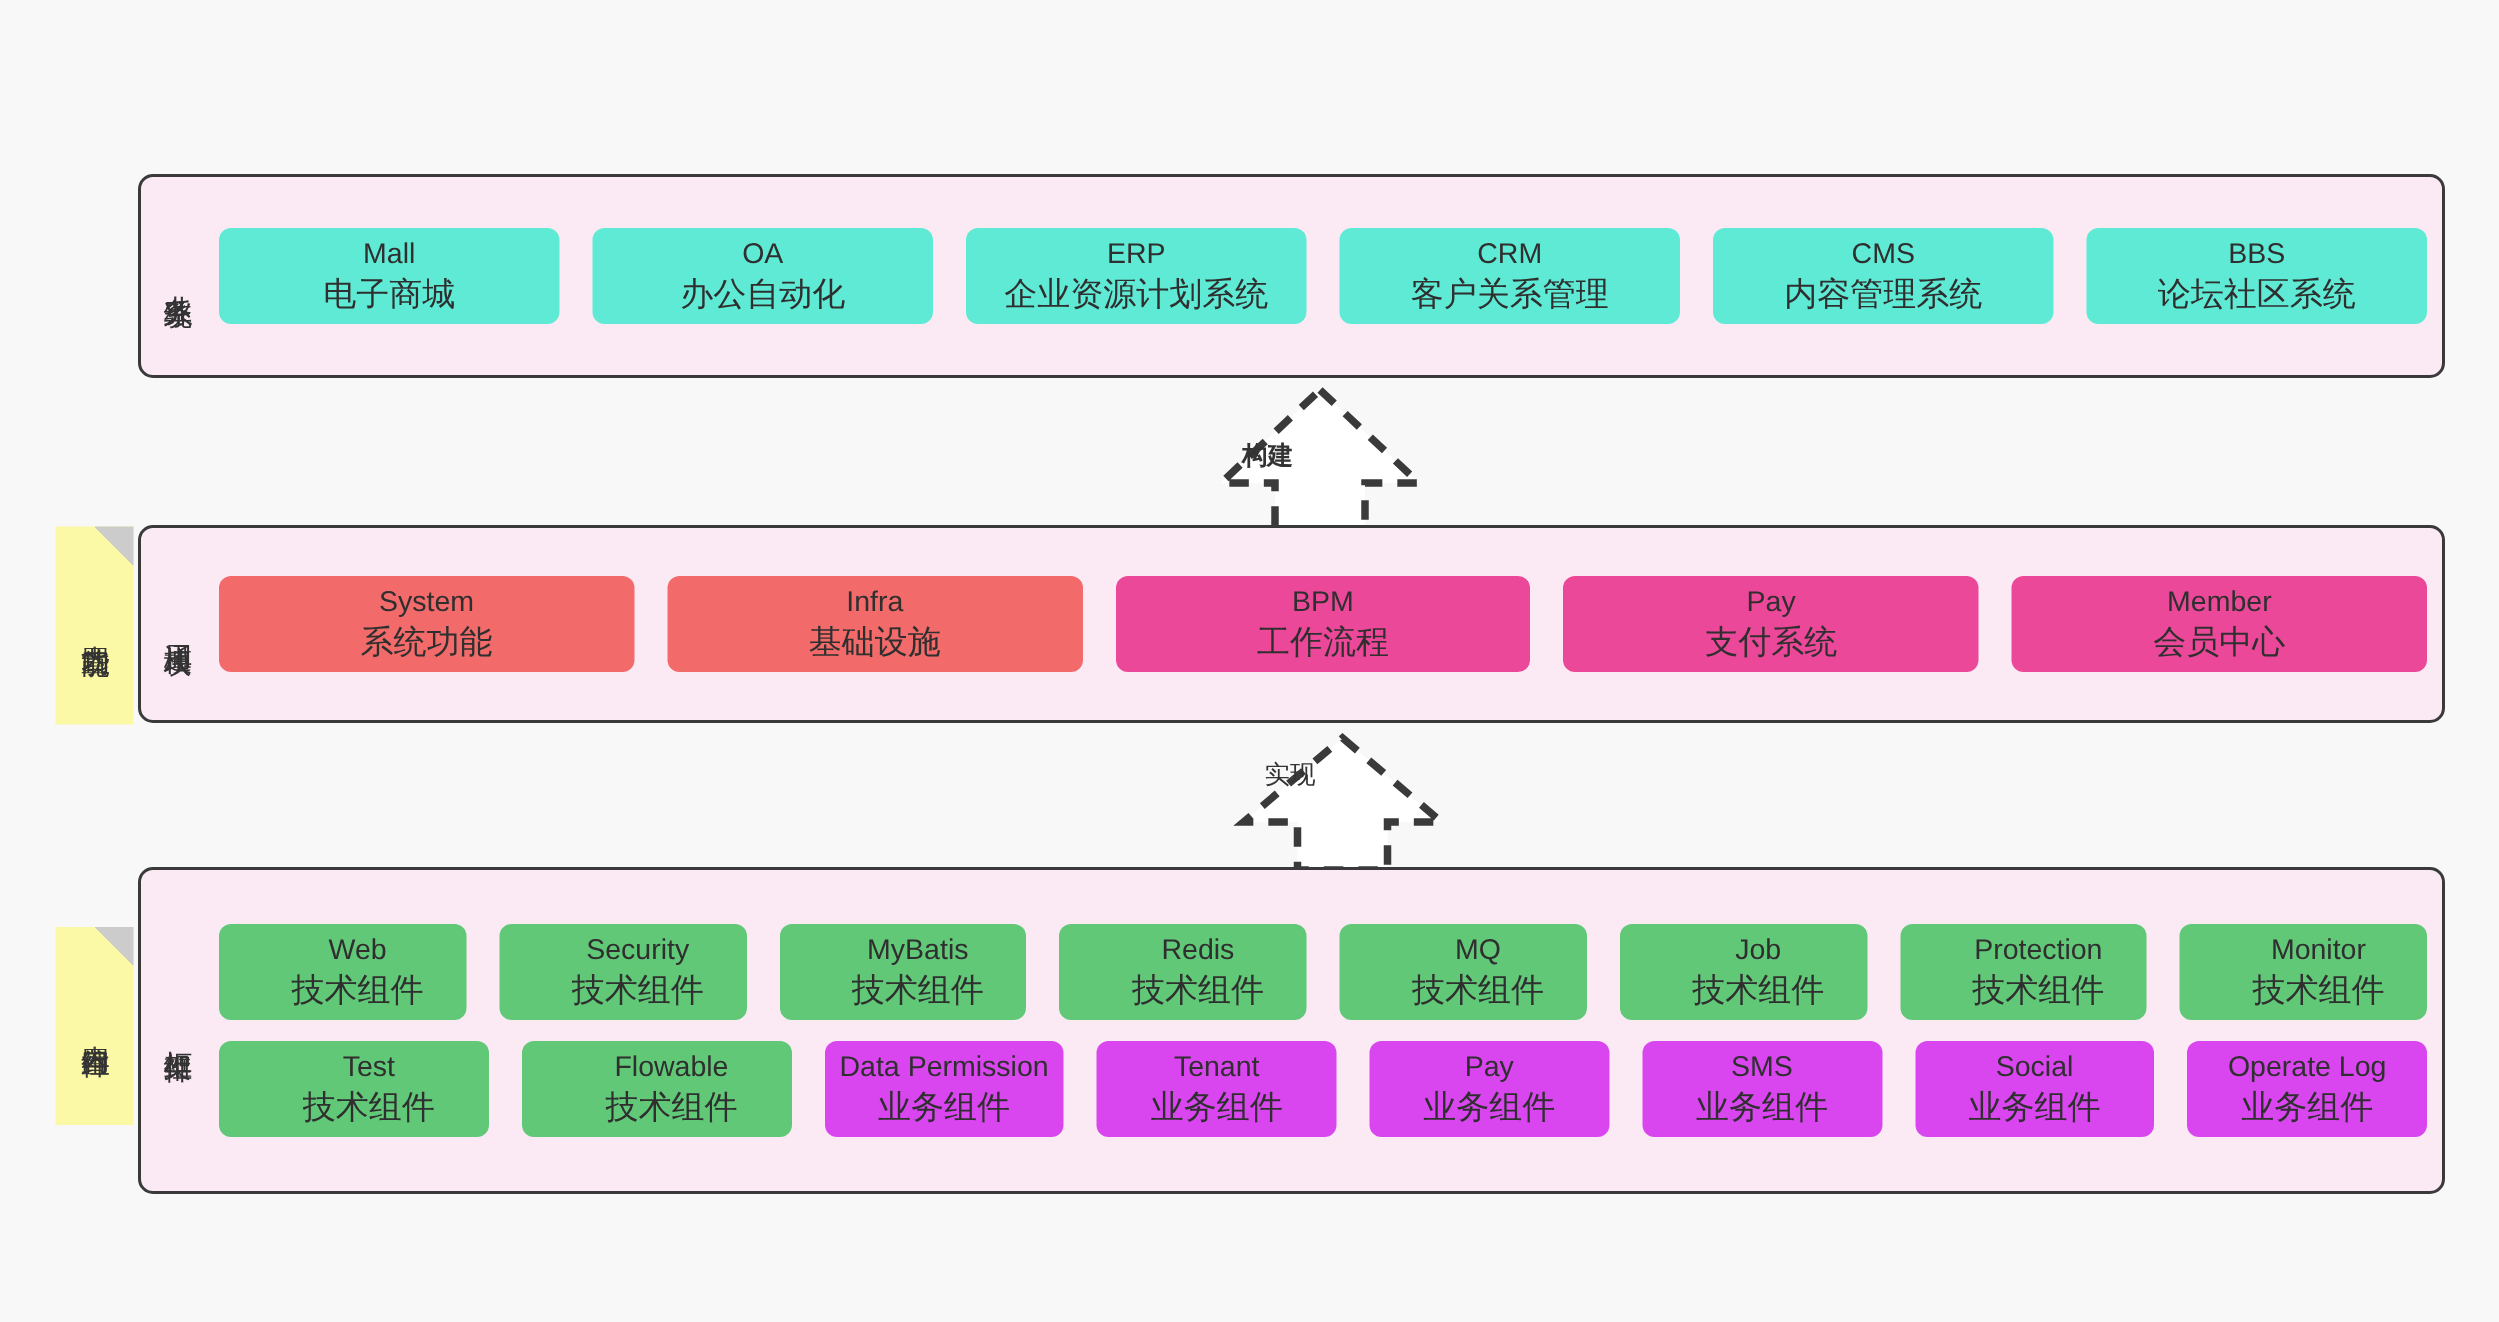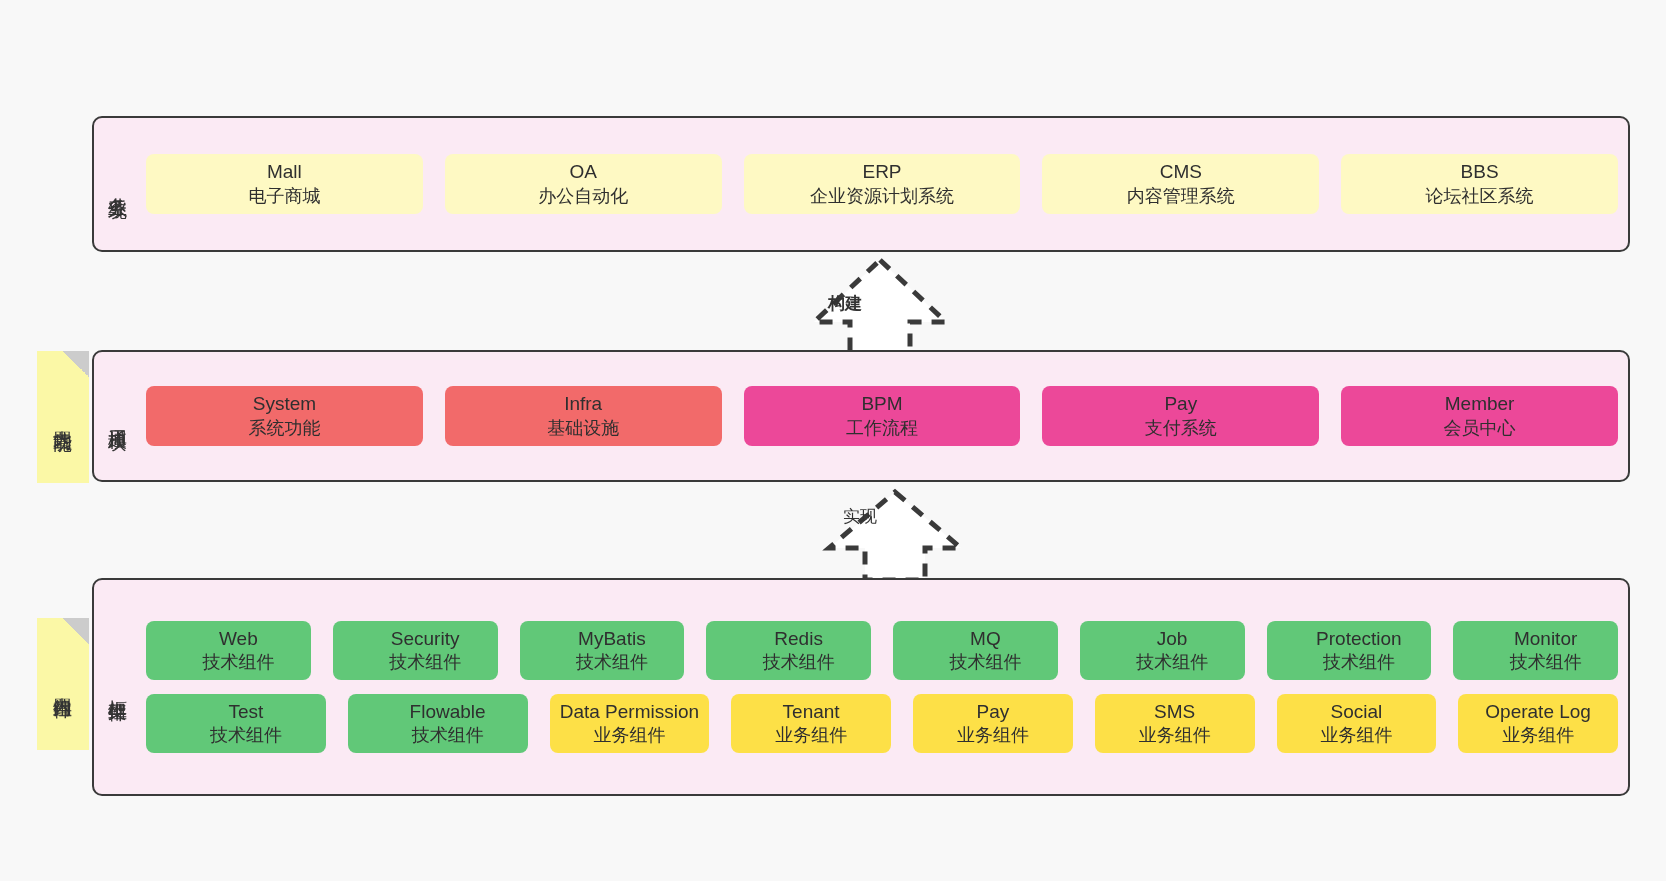--- a/index.html
+++ b/index.html
@@ -73,27 +73,27 @@
     display: flex;
     flex-direction: column;
     align-items: center;
     justify-content: center;
     text-align: center;
     box-sizing: border-box;
     padding: 6px 4px;
     line-height: 1.28;
   }
   .card .t1 { font-size: 19px; color: #2f2f2f; }
-  .card .t2 { font-size: 18px; color: #2f2f2f; }
-
-  .c-blue        { background: #fef9c3; }
+  .card .t2 { font-size: 22px; color: #2f2f2f; }
+
+  .c-blue        { background: #5eead4; }
   .c-red         { background: #f26a6a; justify-content: space-between; }
   .c-pink        { background: #ec4899; }
   .c-green       { background: #61c878; padding-left: 24px; }
-  .c-lightgreen  { background: #fde047; }
+  .c-lightgreen  { background: #d946ef; }
 
   
   .note {
     position: absolute;
     background: #fbf8a6;
     box-sizing: border-box;
     display: flex;
     align-items: center;
     justify-content: center;
     font-size: 19px;
@@ -141,20 +141,24 @@
           <span class="t1">Mall</span>
           <span class="t2">电子商城</span>
         </div>
         <div class="card c-blue">
           <span class="t1">OA</span>
           <span class="t2">办公自动化</span>
         </div>
         <div class="card c-blue">
           <span class="t1">ERP</span>
           <span class="t2">企业资源计划系统</span>
+        </div>
+        <div class="card c-blue">
+          <span class="t1">CRM</span>
+          <span class="t2">客户关系管理</span>
         </div>
         <div class="card c-blue">
           <span class="t1">CMS</span>
           <span class="t2">内容管理系统</span>
         </div>
         <div class="card c-blue">
           <span class="t1">BBS</span>
           <span class="t2">论坛社区系统</span>
         </div>
       </div>

